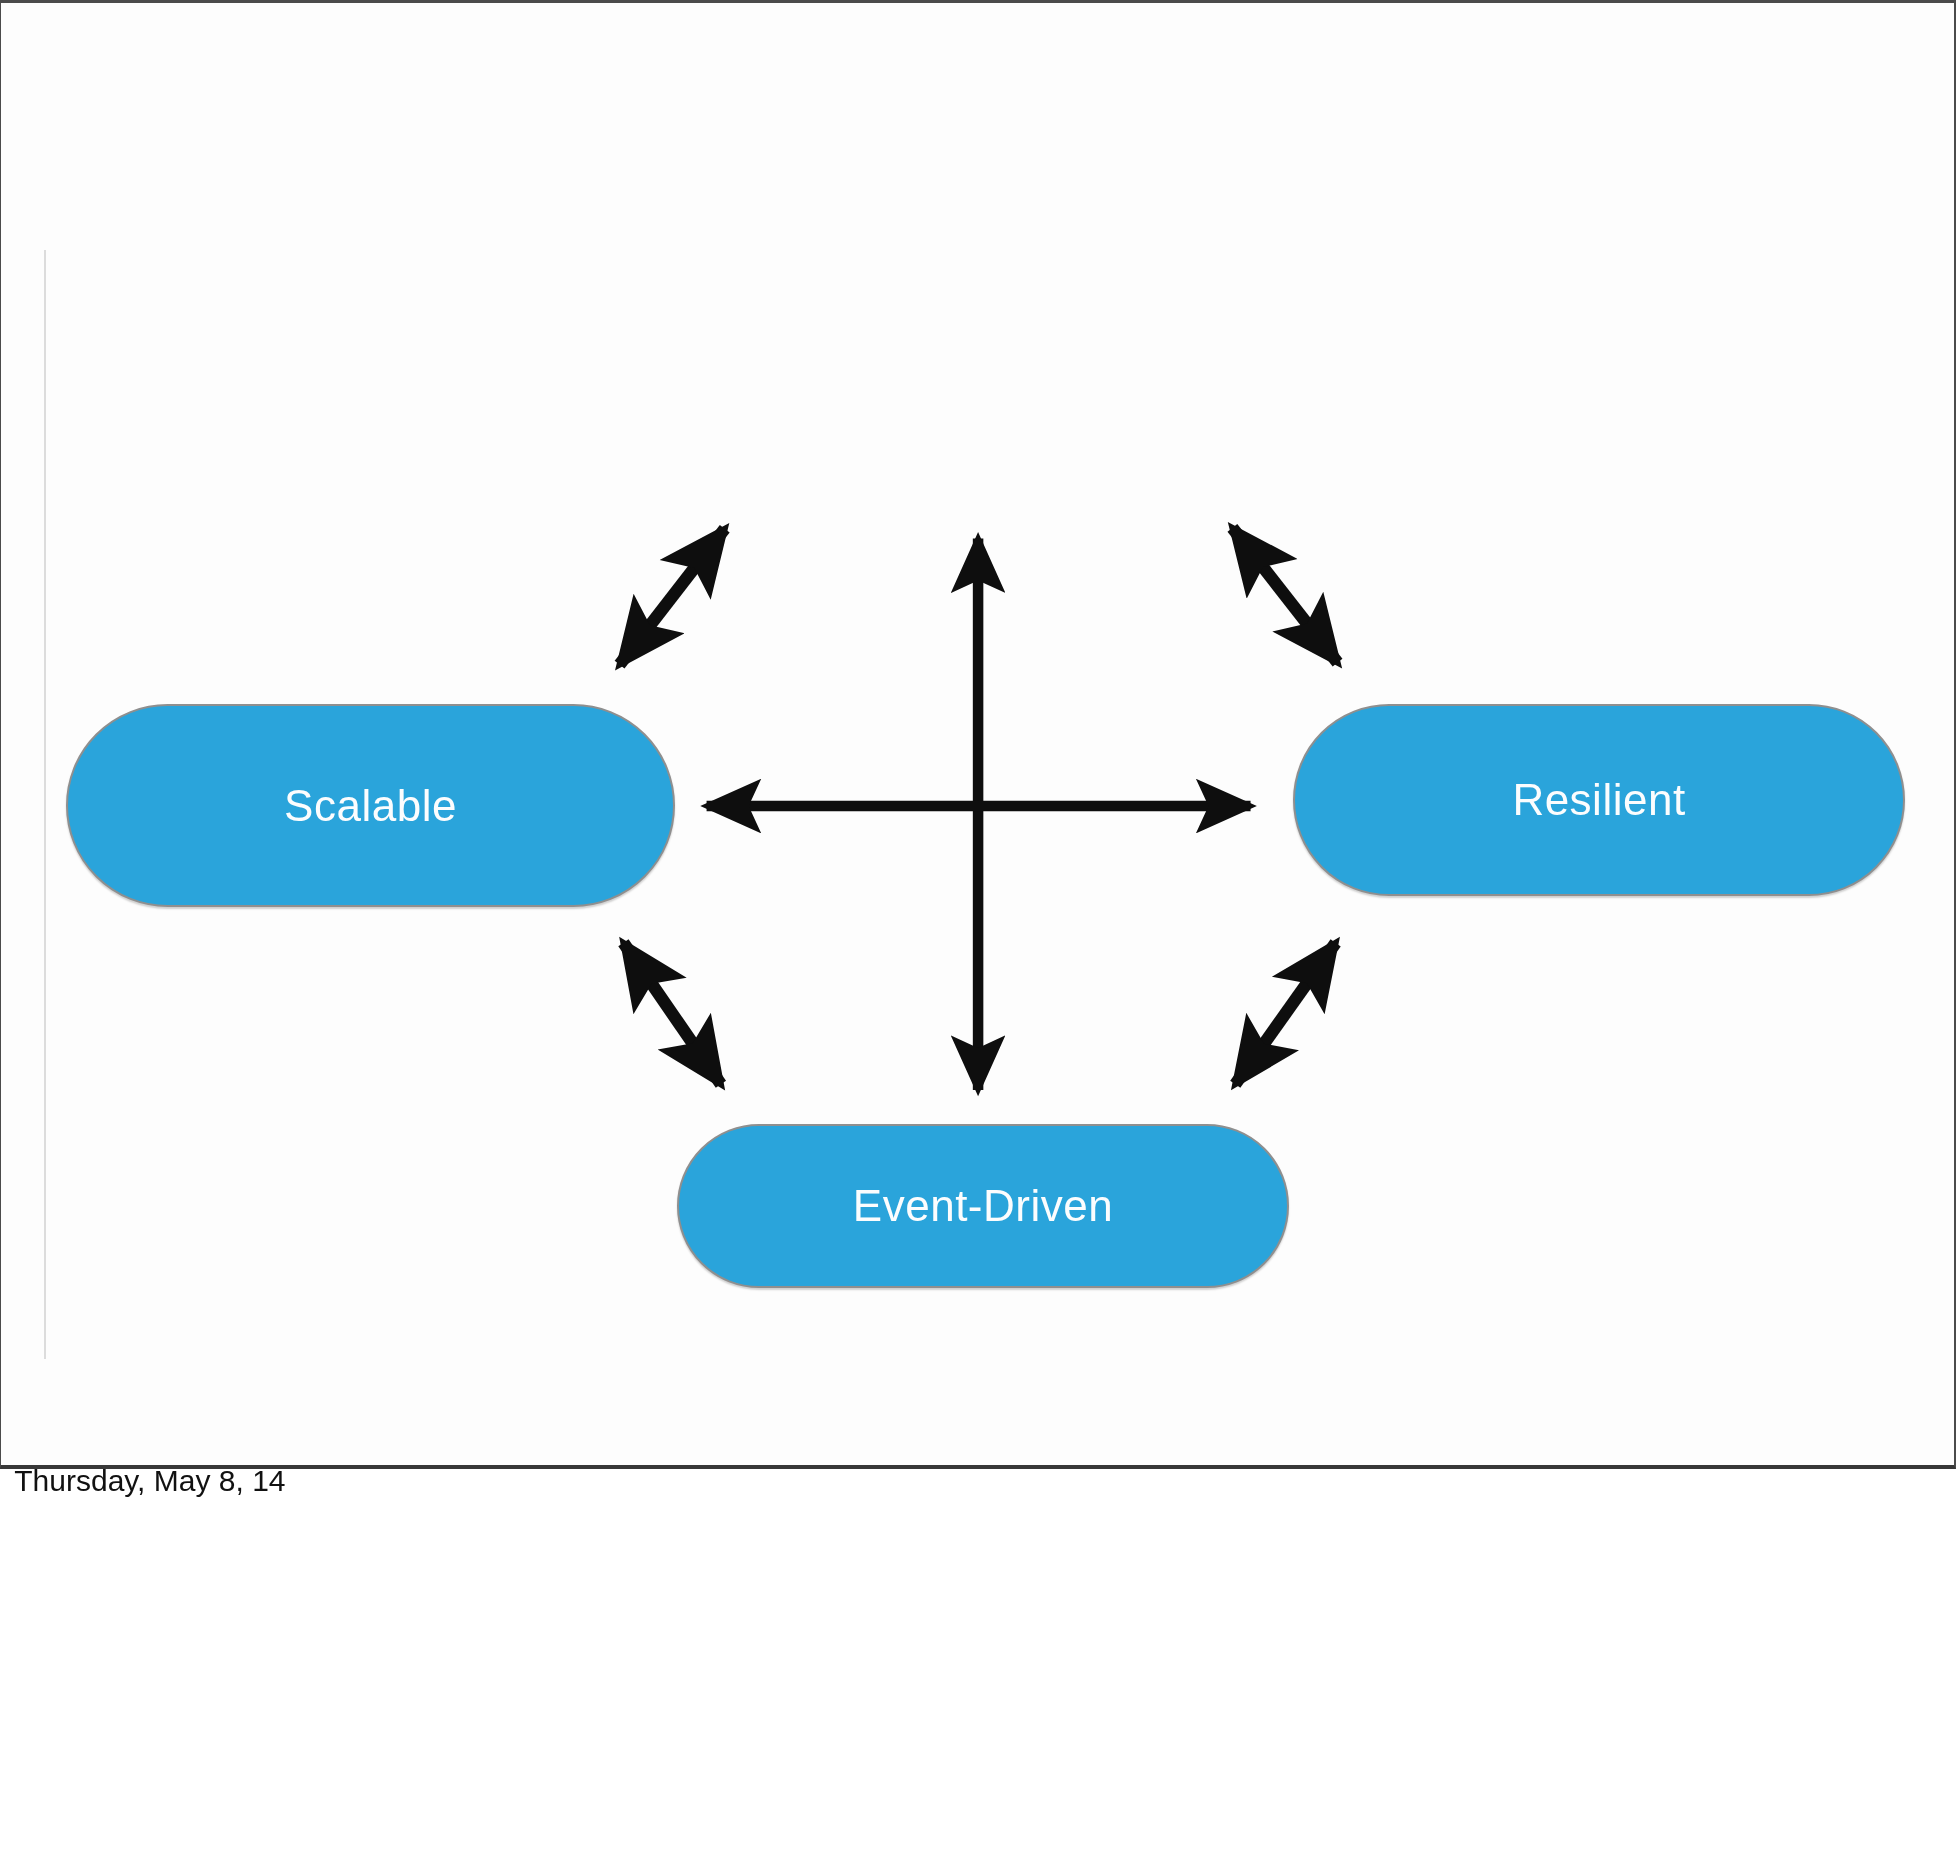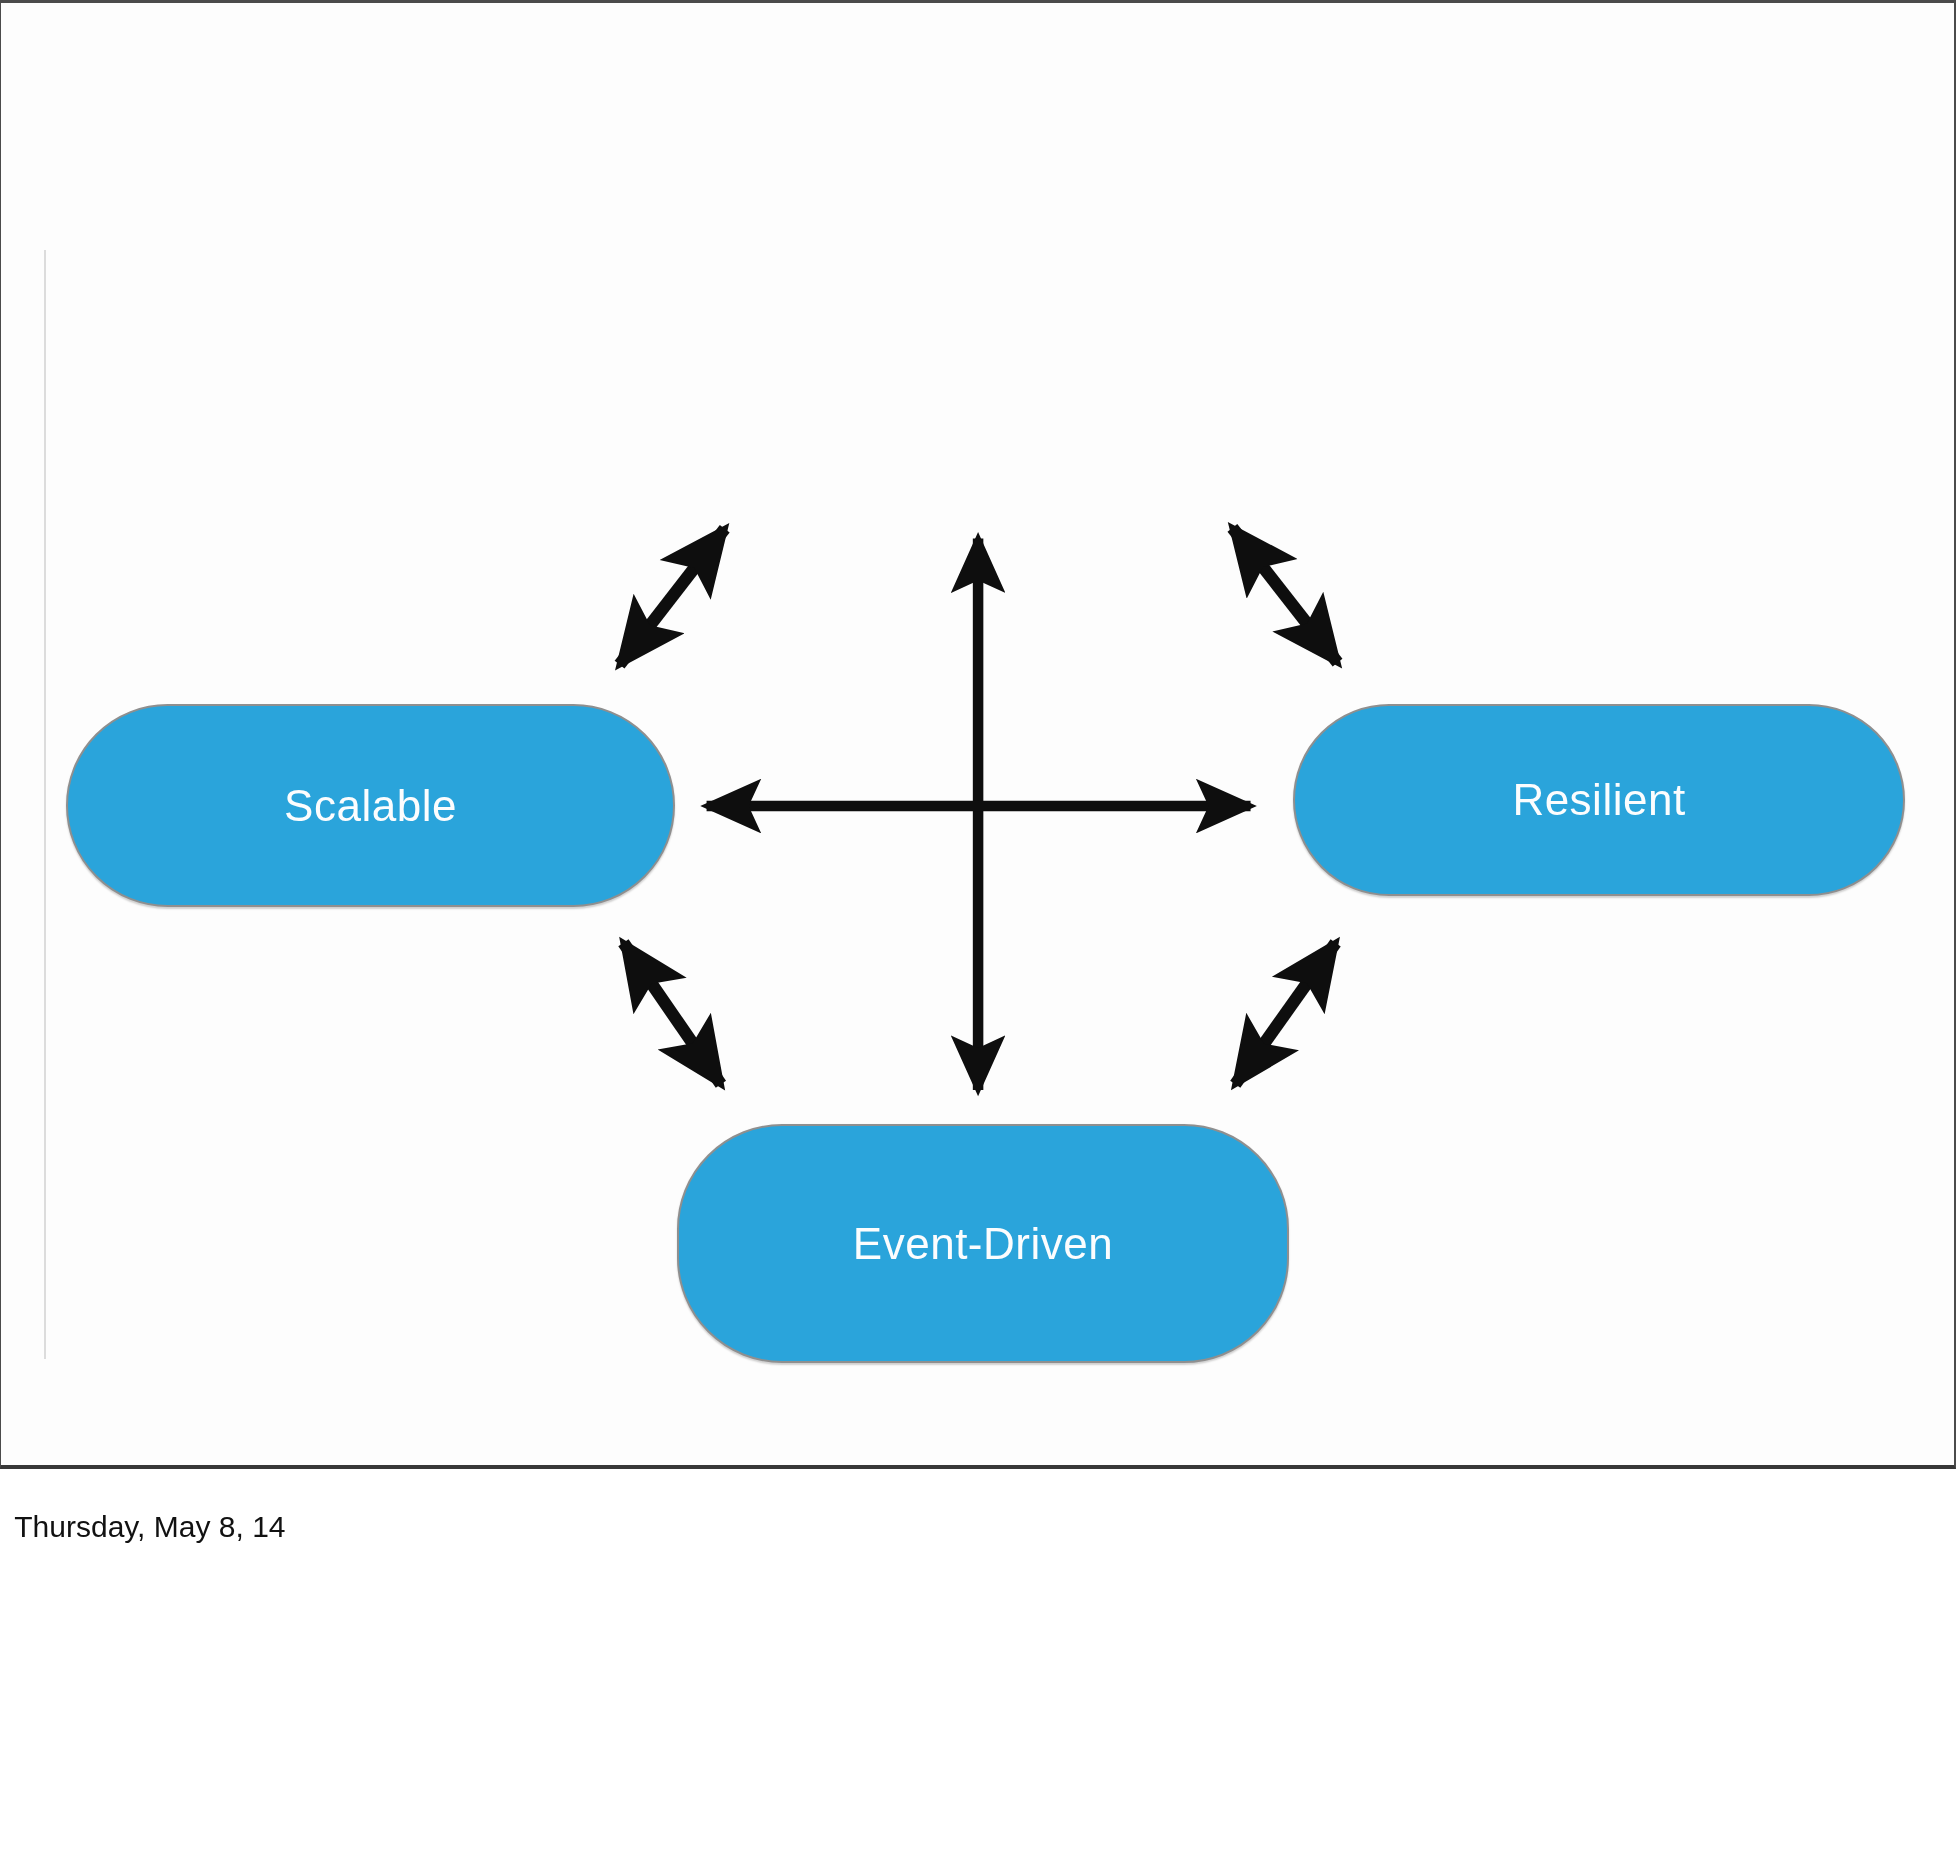--- a/index.html
+++ b/index.html
@@ -52,40 +52,40 @@
   .node .label {
     color: var(--node-text);
     font-size: 44px;
     letter-spacing: 0.5px;
     line-height: 1;
     white-space: nowrap;
   }
   .node-responsive   { left: 676px;  top: 282px;  width: 612px; height: 204px; }
   .node-scalable     { left: 65px;   top: 701px;  width: 609px; height: 203px; }
   .node-resilient    { left: 1292px; top: 701px;  width: 612px; height: 192px; }
-  .node-event-driven { left: 676px;  top: 1121px; width: 612px; height: 239px; }
+  .node-event-driven { left: 676px;  top: 1121px; width: 612px; height: 164px; }
 
   .arrows {
     position: absolute;
     left: 0;
     top: 0;
     pointer-events: none;
   }
   .arrow-line {
     stroke: var(--arrow-color);
     fill: none;
   }
   .arrow-straight { stroke-width: 11; }
   .arrow-diagonal { stroke-width: 13; }
 
   
   .footer-note {
     position: absolute;
     left: 14.3px;
-    top: 1510px;
+    top: 1464px;
     font-size: 30px;
     color: #111111;
     line-height: 1.1;
   }
 </style>
 </head>
 <body>
 
 <div class="stage">
 

